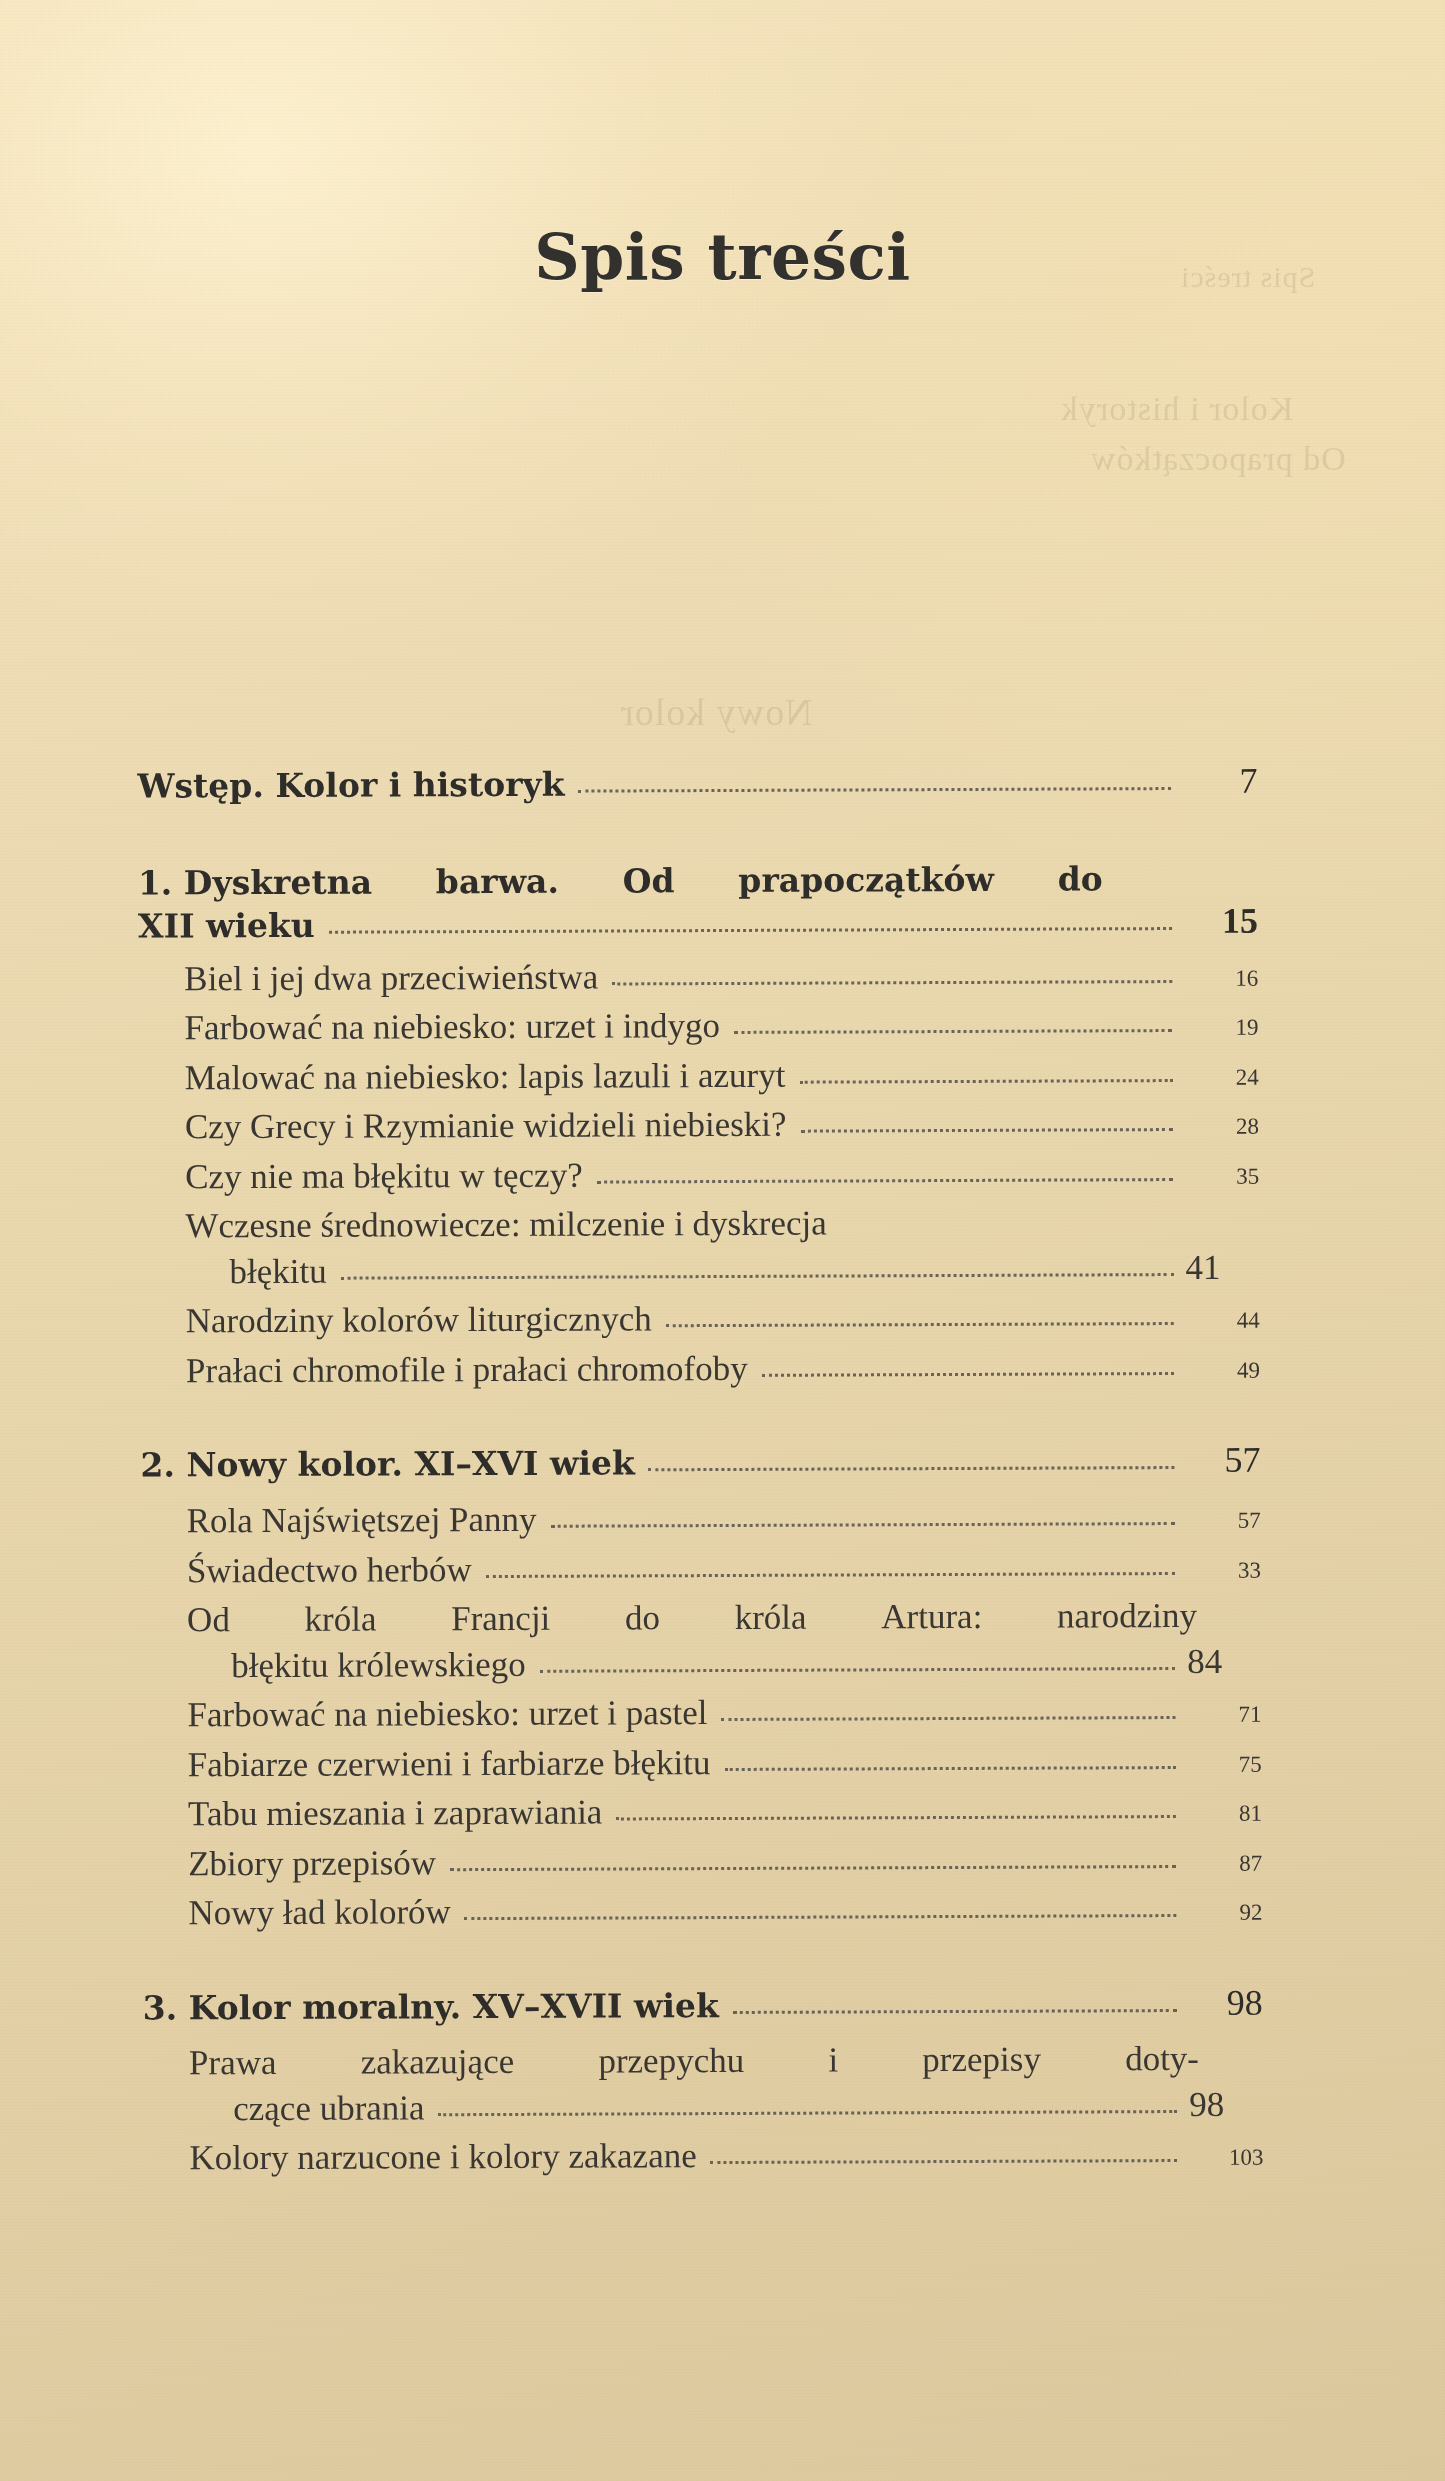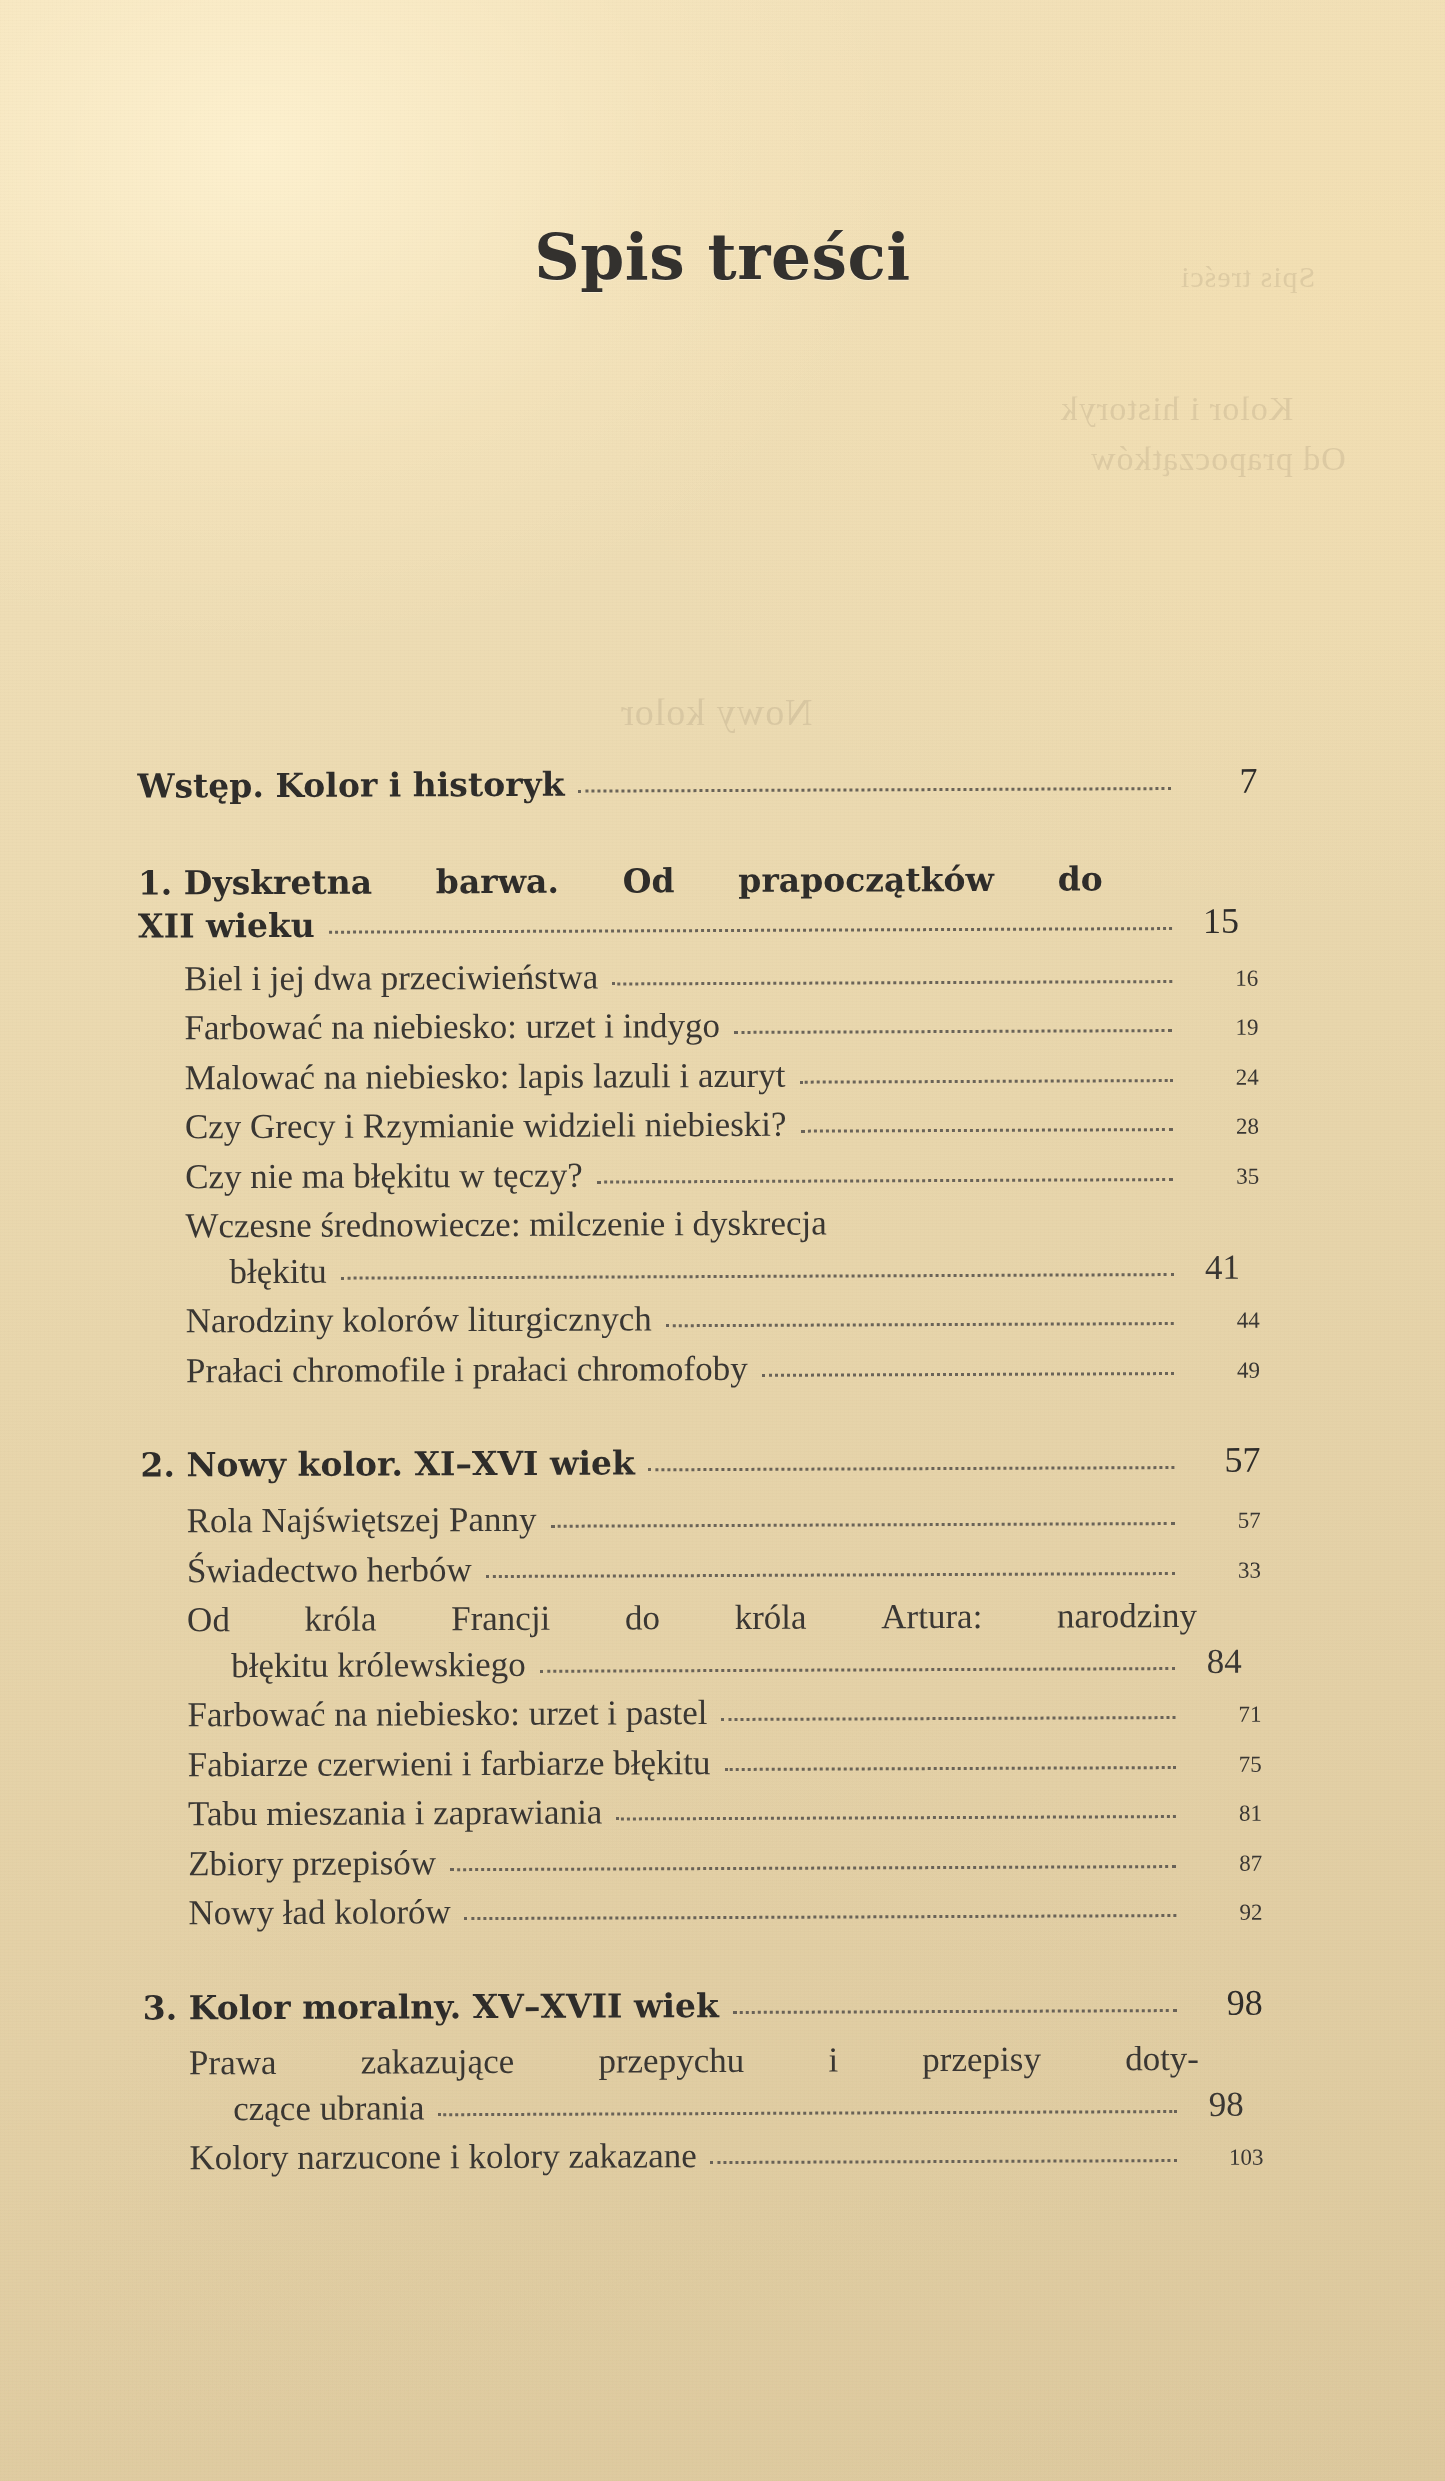--- a/index.html
+++ b/index.html
@@ -129,25 +129,25 @@
   .chapter-multi .line2 .dots {
     flex: 1 1 auto;
     margin: 0 12px 0 14px;
     position: relative;
     top: -3px;
     border-bottom: 3px dotted #55504a;
     opacity: 0.85;
   }
   .chapter-multi .line2 .page {
     white-space: nowrap;
-    text-align: center;
+    text-align: right;
     min-width: 74px;
     font-size: 36px;
     font-family: "Liberation Serif", serif;
-    font-weight: normal;
+    font-weight: bold;
   }
 
   
   .entry.sub { margin-left: 46px; }
   .entry.sub .label { font-size: 35px; }
 
   
   .sub-multi { margin-left: 46px; color: #3a3733; font-size: 35px; line-height: 1.30; margin-bottom: 4px; }
   .sub-multi .line1 {
     display: flex;
@@ -163,21 +163,21 @@
   }
   .sub-multi .line2 .label { white-space: nowrap; text-align: center; }
   .sub-multi .line2 .dots {
     flex: 1 1 auto;
     margin: 0 12px 0 14px;
     position: relative;
     top: -3px;
     border-bottom: 3px dotted #55504a;
     opacity: 0.85;
   }
-  .sub-multi .line2 .page { white-space: nowrap; text-align: center; min-width: 74px; }
+  .sub-multi .line2 .page { white-space: nowrap; text-align: left; min-width: 74px; }
 
   
   #content-rotate { transform: rotate(-0.25deg); transform-origin: 50% 30%; }
 </style>
 </head>
 <body>
 
 <div id="page">
 
   <div id="grain"></div>

